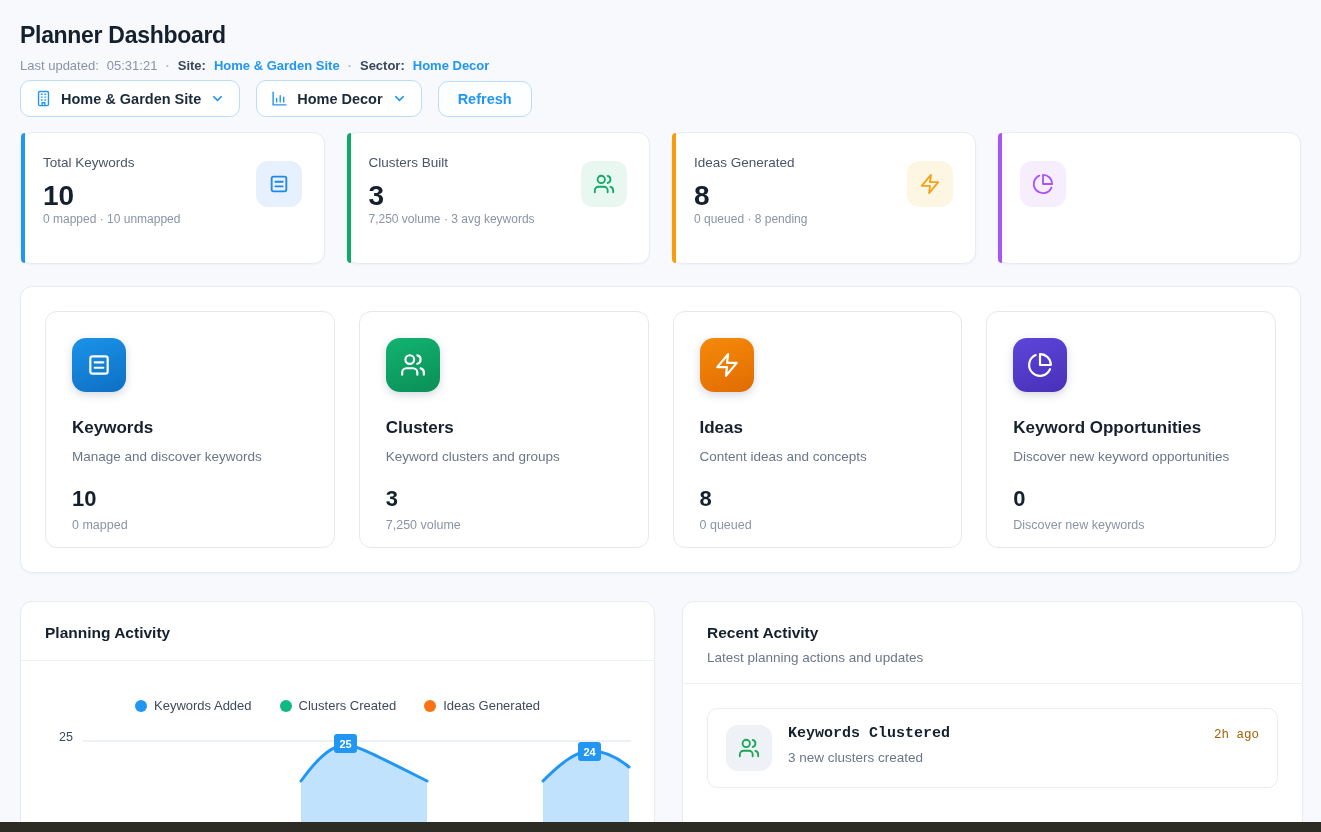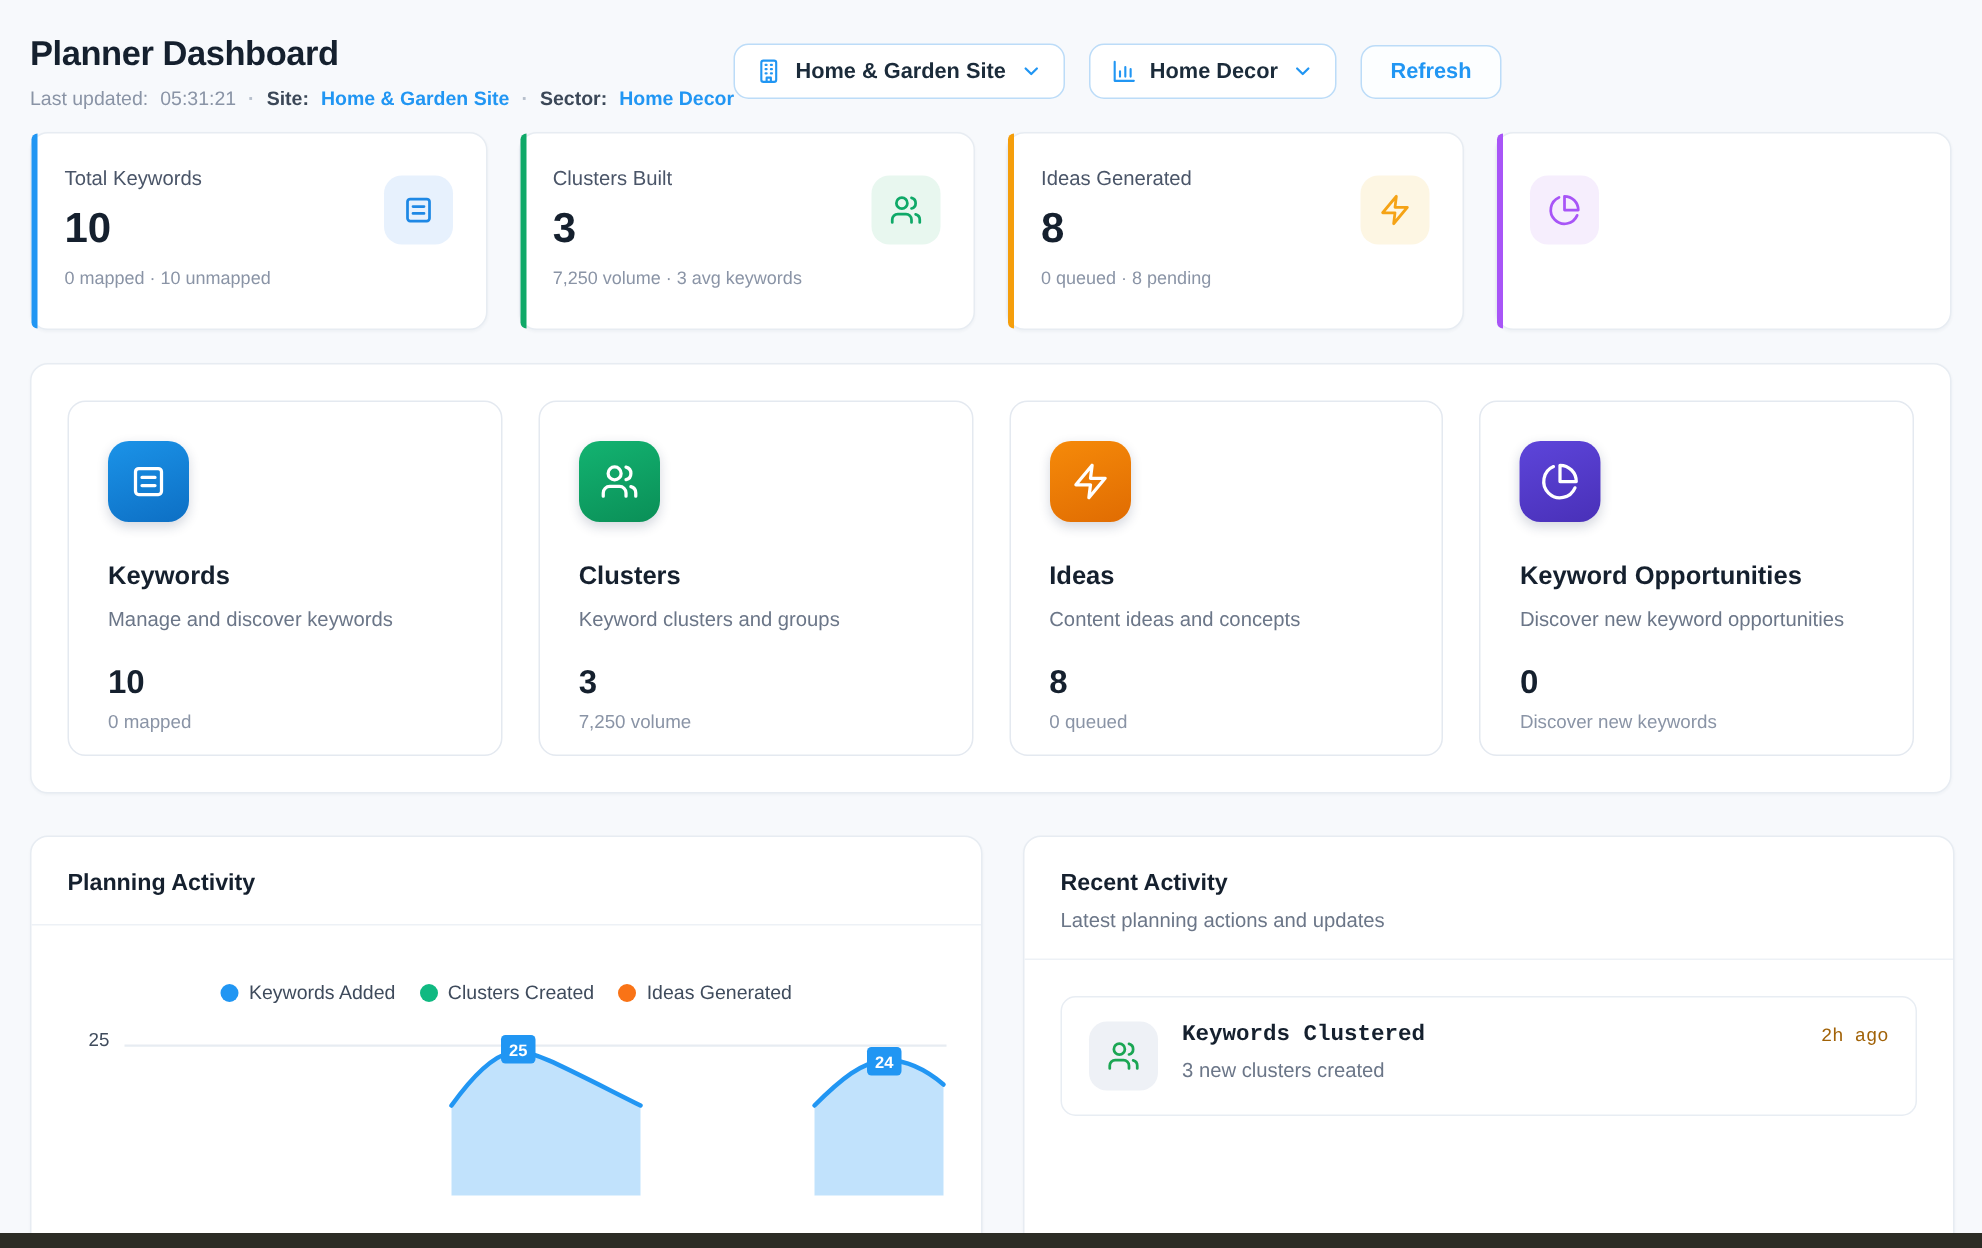--- a/index.html
+++ b/index.html
@@ -6,21 +6,21 @@
   html,body { width:1321px; height:832px; overflow:hidden; }
   body {
     font-family:"Liberation Sans", sans-serif;
     background:#f7f9fc;
     color:#15202e;
     position:relative;
   }
   .page { padding:0 20px; }
 
   
-  .header { display:flex; justify-content:flex-start; align-items:flex-start; padding-top:22px; }
+  .header { display:flex; justify-content:flex-start; align-items:flex-start; padding-top:22px;flex-direction:column; }
   .page-title { font-size:23px; font-weight:800; letter-spacing:-0.3px; color:#15202e; }
   .meta-row { margin-top:9px; font-size:13px; color:#8a94a6; display:flex; align-items:center; gap:8px; }
   .meta-row .lbl { color:#3b4757; font-weight:700; }
   .meta-row .link { color:#2196f3; font-weight:600; cursor:pointer; }
   .meta-dot { color:#b6bfcc; font-weight:700; }
   .controls { display:flex; gap:16px; align-items:center; margin-top:7px; }
   .select-btn, .refresh-btn {
     display:flex; align-items:center; gap:9px;
     background:#ffffff; border:1.5px solid #bcdcf8; border-radius:10px;
     padding:9px 14px; font-size:14.5px; font-weight:700; color:#1b2b3a;
@@ -37,21 +37,21 @@
     box-shadow:0 1px 2px rgba(20,40,80,.04);
     display:flex; justify-content:space-between;
   }
   .stat-card::before { content:""; position:absolute; left:0; top:0; bottom:0; width:4px; border-radius:12px 0 0 12px; }
   .stat-card.c1::before { background:#2196f3; }
   .stat-card.c2::before { background:#0fa968; }
   .stat-card.c3::before { background:#f59e0b; }
   .stat-card.c4::before { background:#a855f7; }
   .stat-title { font-size:13.5px; color:#4a5568; font-weight:500; }
   .stat-value { font-size:28px; font-weight:800; margin-top:10px; color:#15202e; }
-  .stat-sub { font-size:12px; color:#8a94a6; margin-top:10px; }
+  .stat-sub { font-size:12px; color:#8a94a6; }
   .stat-icon { width:46px; height:46px; border-radius:12px; display:flex; align-items:center; justify-content:center; margin-top:6px; flex:none; }
   .c1 .stat-icon { background:#e7f1fd; color:#1e88e5; }
   .c2 .stat-icon { background:#e8f7ef; color:#0fa968; }
   .c3 .stat-icon { background:#fdf6e3; color:#f5a316; }
   .c4 .stat-icon { background:#f6eefd; color:#a855f7; }
 
   
   .panel { background:#fff; border:1px solid #e7ecf2; border-radius:12px; box-shadow:0 1px 2px rgba(20,40,80,.04); }
   .panel-head { padding:22px 24px 18px 24px; border-bottom:1px solid #edf1f6; }
   .panel-title { font-size:15.5px; font-weight:700; color:#15202e; }
@@ -72,21 +72,21 @@
   .module-desc { font-size:13.5px; color:#6b7688; margin-top:11px; }
   .module-value { font-size:22px; font-weight:800; margin-top:22px; color:#15202e; }
   .module-sub { font-size:12.5px; color:#8a94a6; margin-top:6px; }
 
   
   .bottom-grid { display:grid; grid-template-columns:635px 621px; gap:27px; margin-top:28px; }
   .bottom-grid .panel { height:400px; }
 
   
   .chart-body { padding:20px 24px 0 24px; }
-  .legend-row { display:flex; justify-content:center; align-items:center; gap:16px; margin-top:17px; }
+  .legend-row { display:flex; justify-content:center; align-items:center; gap:28px; margin-top:17px; }
   .legend-item { display:flex; align-items:center; gap:7px; font-size:13px; color:#3f4b5c; }
   .legend-dot { width:12px; height:12px; border-radius:50%; }
   .lg1 .legend-dot { background:#2196f3; }
   .lg2 .legend-dot { background:#10b981; }
   .lg3 .legend-dot { background:#f97316; }
   .chart-area { position:relative; height:180px; margin-top:8px; }
   .y-tick { position:absolute; left:14px; top:9px; font-size:12.5px; color:#3f4b5c; }
   .chart-area svg { position:absolute; left:0; top:0; }
 
   

